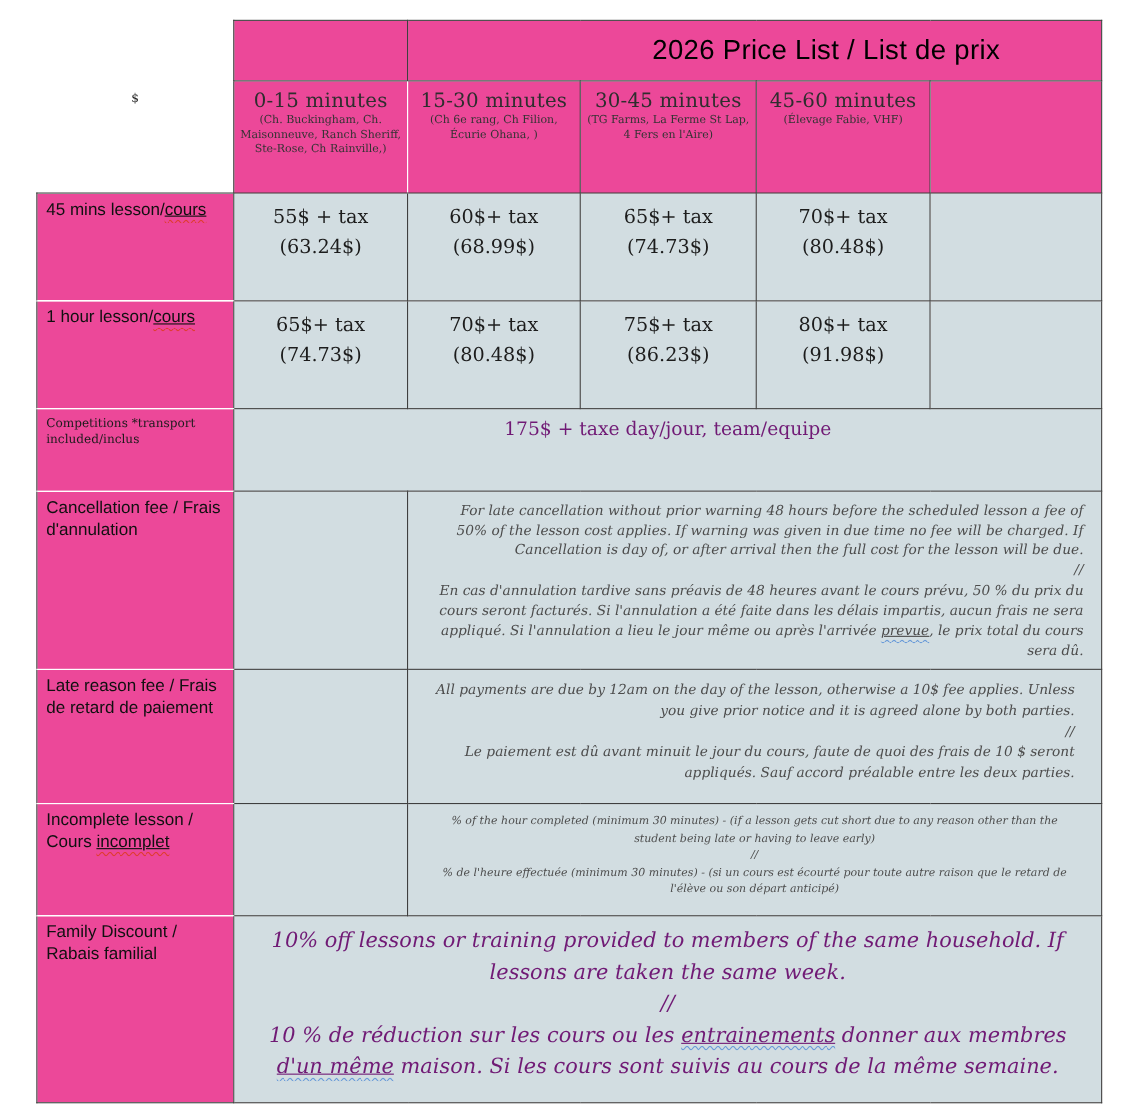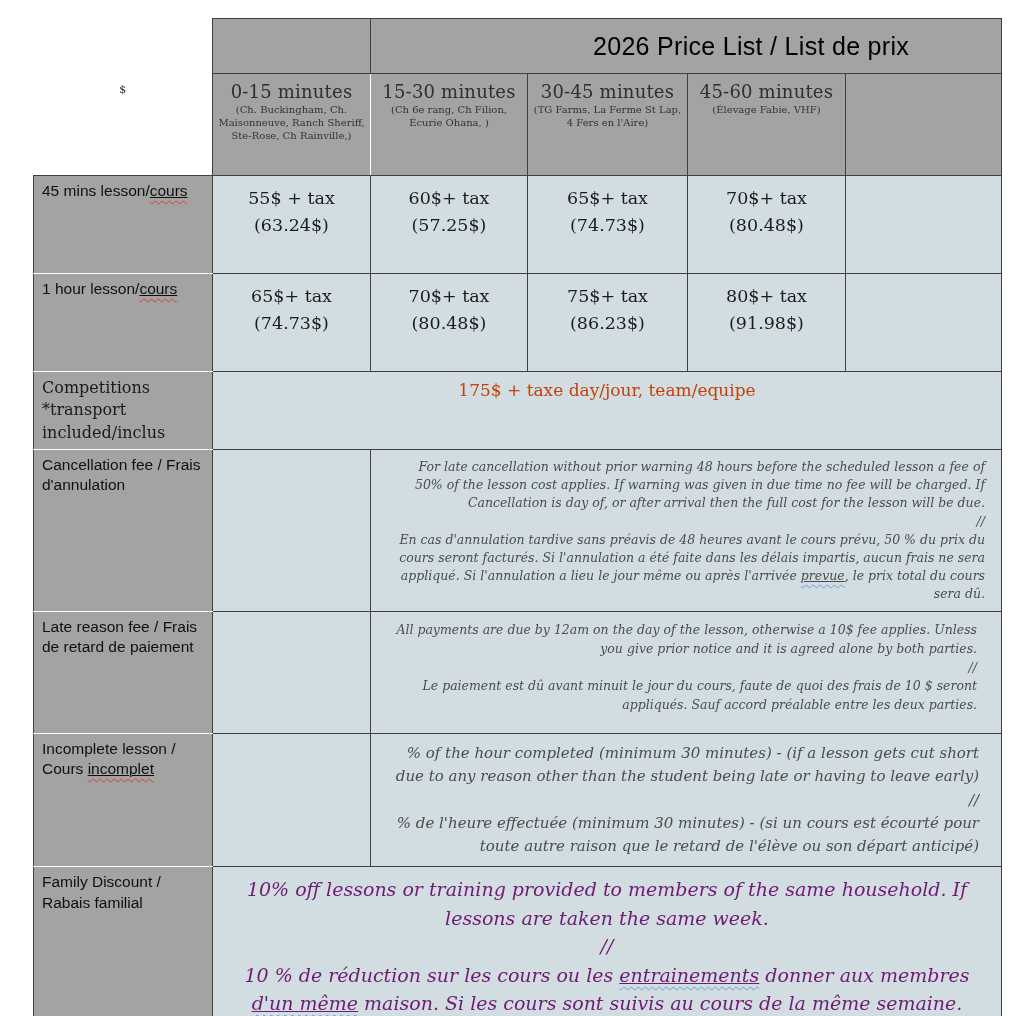--- a/index.html
+++ b/index.html
@@ -7,21 +7,21 @@
     width:1024px; height:1016px;
     background:#ffffff;
     font-family:"Liberation Sans", sans-serif;
     position:relative;
     -webkit-font-smoothing:antialiased;
   }
   .sheet { position:absolute; left:33px; top:18px; }
   table.price-table { border-collapse:collapse; table-layout:fixed; width:968px; }
   td { border:1px solid #3f3f3f; vertical-align:top; overflow:hidden; padding:0; }
   td.blank { border:none; background:#ffffff; }
-  .cy { background:#a3a3a3; }
+  .cy { background:#ec4899; }
   .gy { background:#d2dde1; }
 
   .corner {
     text-align:center; padding-top:9px;
     font-family:"DejaVu Serif", serif;
     font-size:11px; color:#1f1f1f;
   }
   .title-cell {
     vertical-align:middle; text-align:center;
     font-size:25px; color:#000; letter-spacing:0.3px;
@@ -33,40 +33,40 @@
   .hdr-right-white { border-right-color:#ffffff;margin-left:36px; }
   .hdr-left-white  { border-left-color:#ffffff; }
 
   .lbl {
     padding:5px 4px 5px 8px;
     font-size:15.5px; line-height:1.3; color:#101010;
     border-top-color:#ffffff; border-bottom-color:#ffffff;
   }
   .lbl-first { border-top-color:#3f3f3f; }
   .lbl-last  { border-bottom-color:#3f3f3f; }
-  .lbl-serif { font-family:"DejaVu Serif", serif; font-size:16px; line-height:1.4; color:#1a1a1a; }
+  .lbl-serif { font-family:"DejaVu Serif", serif; font-size:11px; line-height:1.4; color:#1a1a1a; }
 
   .price {
     text-align:center; padding-top:9px;
     font-family:"DejaVu Serif", serif;
     font-size:17.5px; line-height:1.55; color:#1c1c1c;
   }
   .comp-val {
     text-align:center; padding-top:8px;
     font-family:"DejaVu Serif", serif;
-    font-size:17px; color:#c2410c;
+    font-size:17px; color:#701a75;
   }
   .fine {
     text-align:center;
     font-family:"DejaVu Serif", serif; font-style:italic;
     color:#4c4c4c;
   }
   .fine-lg { font-size:12.5px; line-height:1.45; padding:8px 16px;text-align:right; }
   .fine-md { font-size:12.5px; line-height:1.5;  padding:9px 24px;text-align:right; }
-  .fine-sm { font-size:15px; line-height:1.55; padding:8px 22px;text-align:right; }
+  .fine-sm { font-size:10px; line-height:1.55; padding:8px 22px; }
   .family-cell {
     text-align:center;
     font-family:"DejaVu Serif", serif; font-style:italic;
     font-size:19px; line-height:1.5; color:#701a75;
     padding:8px 14px;
   }
   .u { text-decoration:underline; text-decoration-thickness:1px; }
   .wavy-red  { text-decoration:underline wavy #e03c31; text-decoration-thickness:1px; text-underline-offset:4px; }
   .wavy-blue { text-decoration:underline wavy #6a9bd8; text-decoration-thickness:1px; text-underline-offset:4px; }
 </style>
@@ -113,21 +113,21 @@
     </tr>
 
     <tr style="height:98px">
       <td class="cy lbl lbl-first"><span>45 mins lesson/</span><span class="u"><span class="wavy-red">cours</span></span></td>
       <td class="gy price">
         <div>55$ + tax</div>
         <div>(63.24$)</div>
       </td>
       <td class="gy price">
         <div>60$+ tax</div>
-        <div>(57.25$)</div>
+        <div>(68.99$)</div>
       </td>
       <td class="gy price">
         <div>65$+ tax</div>
         <div>(74.73$)</div>
       </td>
       <td class="gy price">
         <div>70$+ tax</div>
         <div>(80.48$)</div>
       </td>
       <td class="gy"></td>

